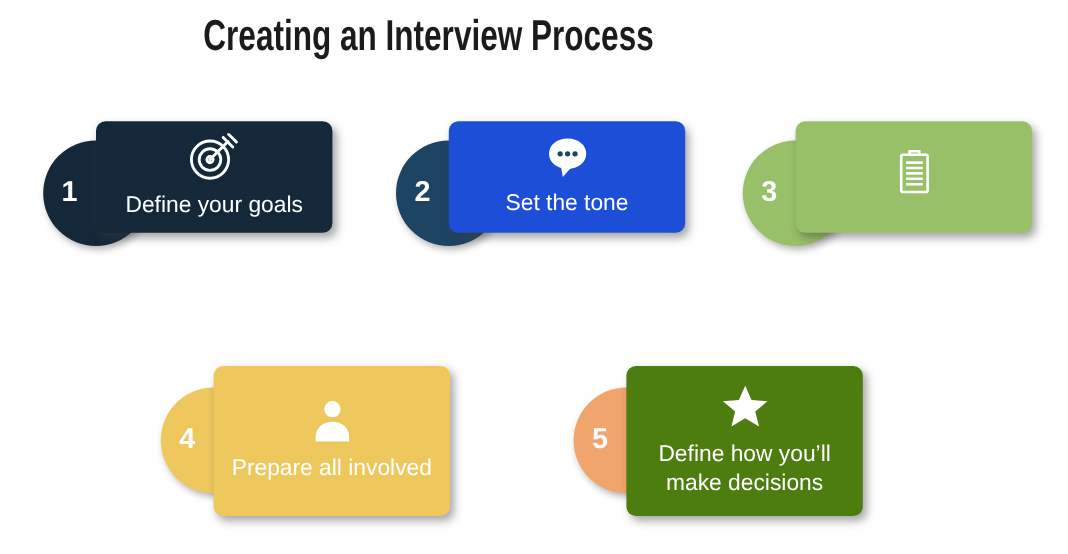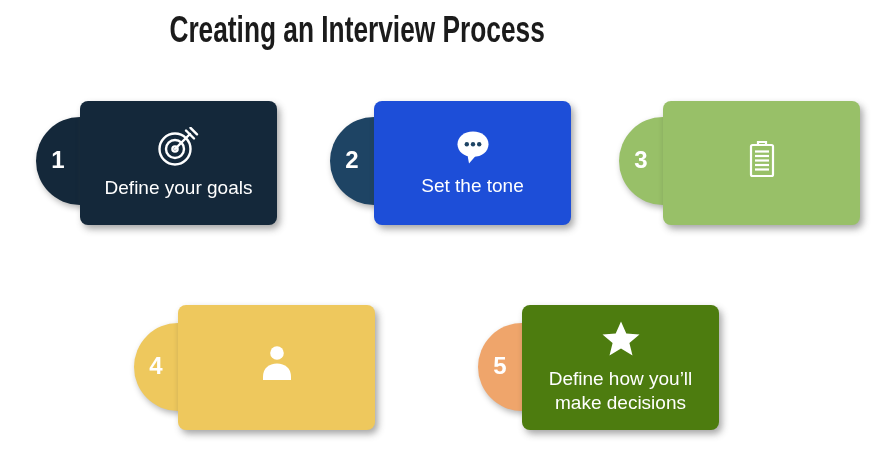--- a/index.html
+++ b/index.html
@@ -40,21 +40,21 @@
 
   .card {
     position: absolute;
     width: 197px; border-radius: 8px;
     box-shadow: 3px 4px 7px rgba(60,60,60,0.45);
     z-index: 2;
     display: flex; flex-direction: column;
     align-items: center; justify-content: center;
     color: #ffffff;
   }
-  .card.row1 { height: 124px; }
+  .card.row1 { height: 93px; }
   .card.row2 { height: 125px; }
 
   .icon { display: block; margin-bottom: 9px; }
   .label {
     font-size: 19px; line-height: 24px; text-align: center;
     padding: 0 13px; color: #ffffff;
   }
 </style>
 </head>
 <body>
@@ -121,20 +121,21 @@
 
   <div class="step">
     <div class="circle" style="left: 134px; top: 323px; background: rgb(238, 200, 93); --card: #EEC85D;">
       <div class="num">4</div>
     </div>
     <div class="card row2" style="left: 178px; top: 305px; background: rgb(238, 200, 93); --card: #EEC85D;">
       <svg class="icon" width="44" height="38" viewBox="0 0 44 38">
         <circle cx="22" cy="9" r="6.8" fill="#ffffff"></circle>
         <path fill="#ffffff" d="M8 36 L8 32.5 C8 24.5 14 19.5 22 19.5 C30 19.5 36 24.5 36 32.5 L36 36 Z"></path>
       </svg>
+      <div class="label">Prepare all involved</div>
     </div>
   </div>
 
   <div class="step">
     <div class="circle" style="left: 478px; top: 323px; background: rgb(239, 165, 107); --card: #EFA56B;">
       <div class="num">5</div>
     </div>
     <div class="card row2" style="left: 522px; top: 305px; background: #4d7c0f; --card: #EFA56B;">
       <svg class="icon" width="40" height="38" viewBox="0 0 40 38">
         <polygon fill="#ffffff" points="20,1.5 25.3,13.4 38.5,14.4 28.4,22.9 31.5,35.5 20,28.6 8.5,35.5 11.6,22.9 1.5,14.4 14.7,13.4"></polygon>

